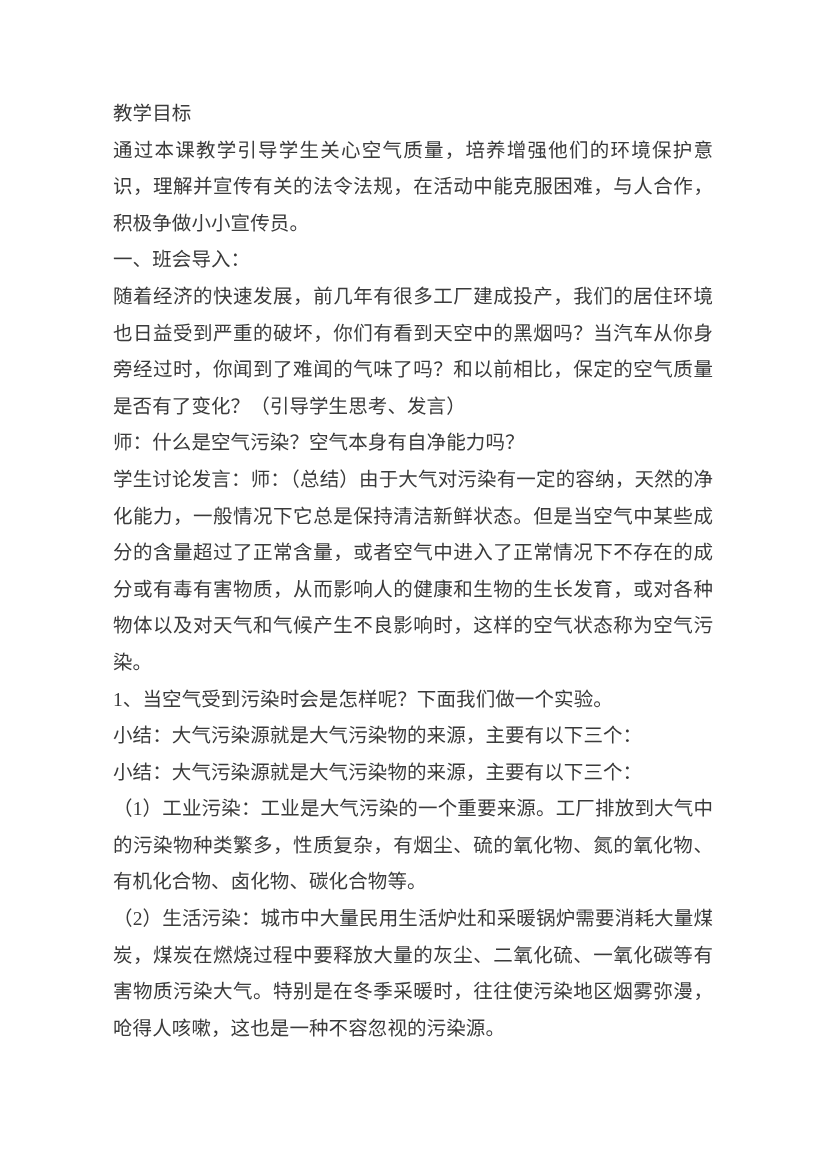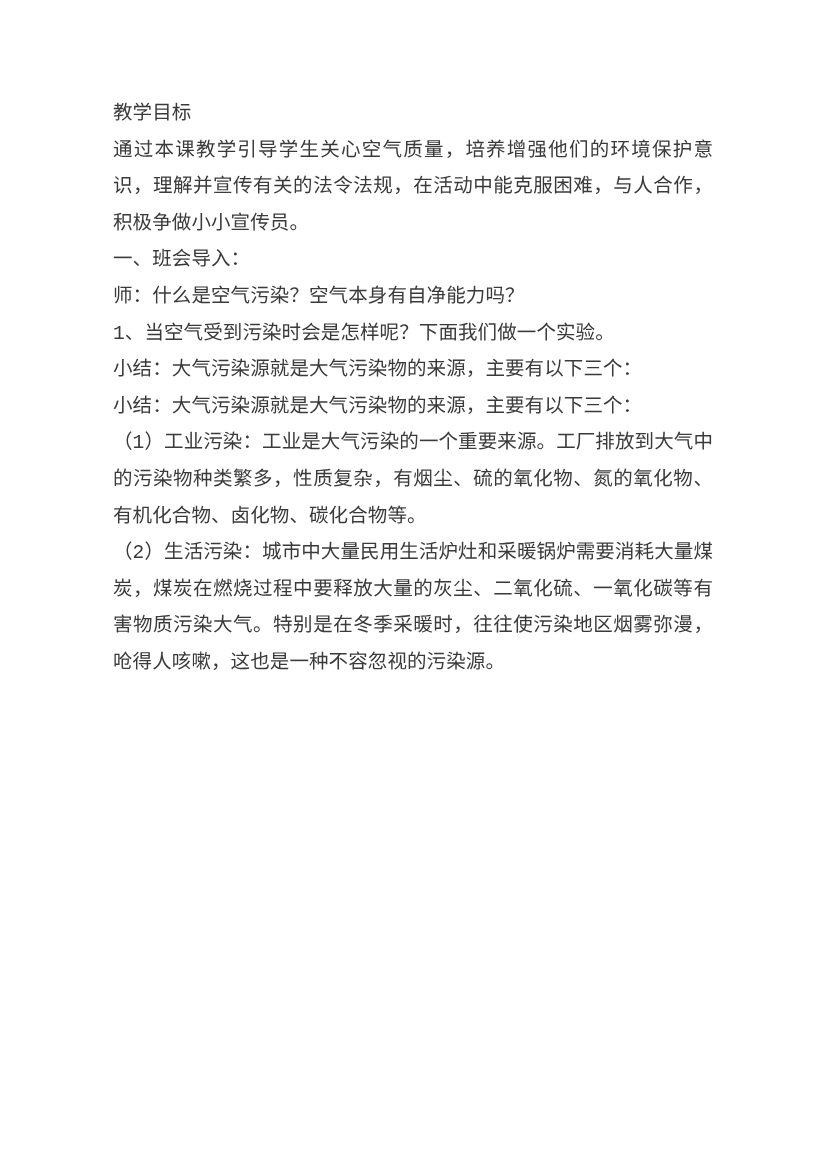--- a/index.html
+++ b/index.html
@@ -16,21 +16,21 @@
     overflow: hidden;
     box-sizing: border-box;
   }
   .content {
     position: absolute;
     left: 113px;
     top: 96px;
     width: 600px;
   }
   .para {
-    font-family: Liberation Mono, monospace;
+    font-family: Liberation Serif, serif;
     font-size: 19.5px;
     line-height: 36.6px;
     color: #3a3a3a;
     margin: 0;
     padding: 0;
     text-align: justify;
     text-justify: inter-ideograph;
     letter-spacing: 0.1px;
     word-break: break-all;
     white-space: normal;
@@ -45,23 +45,25 @@
 <div class="page">
   <div class="content">
 
     <p class="para">教学目标</p>
 
     <p class="para">通过本课教学引导学生关心空气质量，培养增强他们的环境保护意识，理解并宣传有关的法令法规，在活动中能克服困难，与人合作，积极争做小小宣传员。</p>
 
 
     <p class="para">一、班会导入：</p>
 
+    <p class="para">随着经济的快速发展，前几年有很多工厂建成投产，我们的居住环境也日益受到严重的破坏，你们有看到天空中的黑烟吗？当汽车从你身旁经过时，你闻到了难闻的气味了吗？和以前相比，保定的空气质量是否有了变化？（引导学生思考、发言）</p>
 
     <p class="para">师：什么是空气污染？空气本身有自净能力吗？</p>
 
+    <p class="para">学生讨论发言：师：（总结）由于大气对污染有一定的容纳，天然的净化能力，一般情况下它总是保持清洁新鲜状态。但是当空气中某些成分的含量超过了正常含量，或者空气中进入了正常情况下不存在的成分或有毒有害物质，从而影响人的健康和生物的生长发育，或对各种物体以及对天气和气候产生不良影响时，这样的空气状态称为空气污染。</p>
 
     <p class="para">1、当空气受到污染时会是怎样呢？下面我们做一个实验。</p>
 
 
 
     <p class="para">小结：大气污染源就是大气污染物的来源，主要有以下三个：</p>
 
     <p class="para">小结：大气污染源就是大气污染物的来源，主要有以下三个：</p>
 
     <p class="para indent-paren">（1）工业污染：工业是大气污染的一个重要来源。工厂排放到大气中的污染物种类繁多，性质复杂，有烟尘、硫的氧化物、氮的氧化物、有机化合物、卤化物、碳化合物等。</p>

